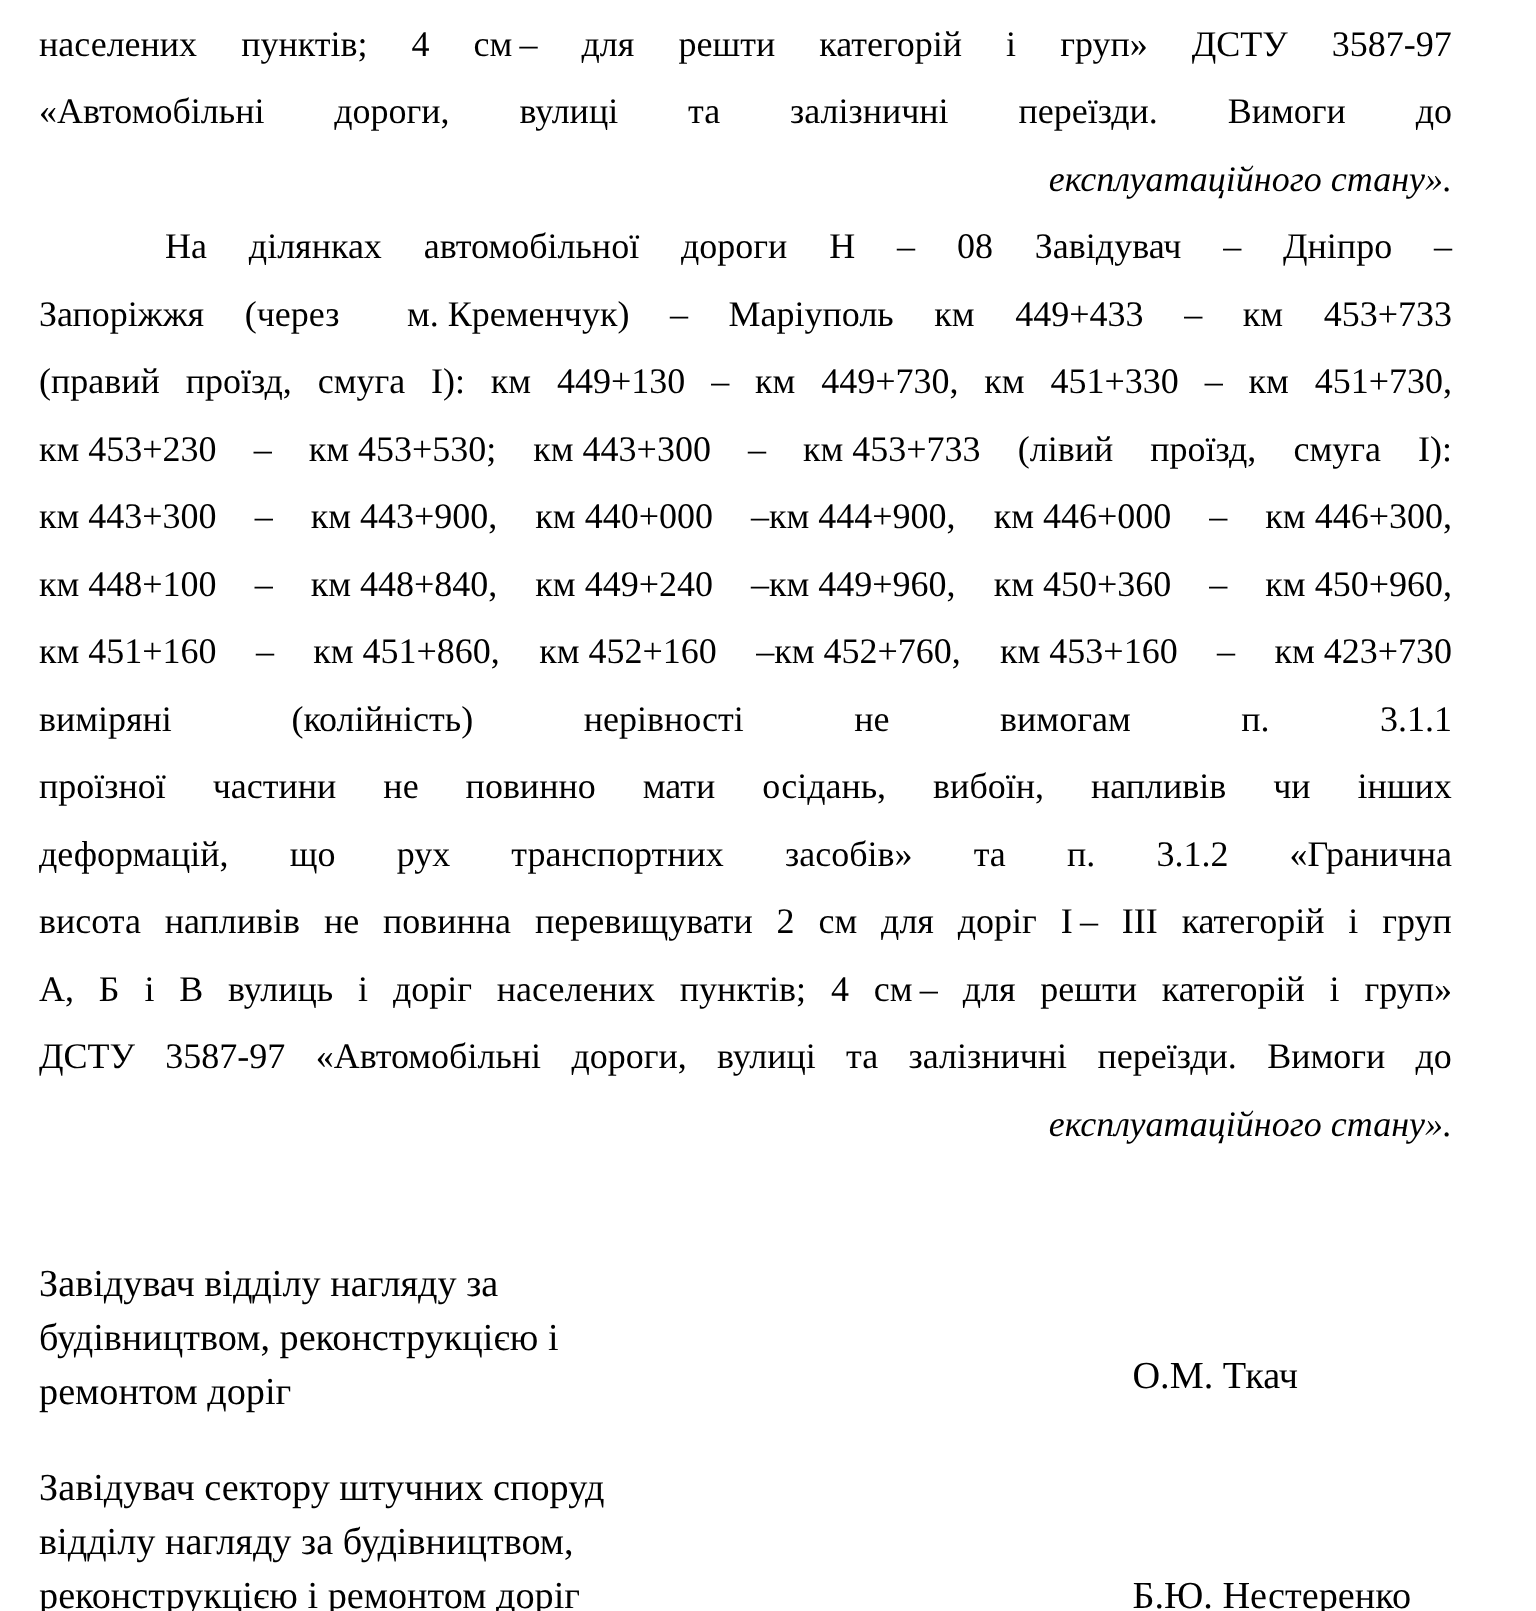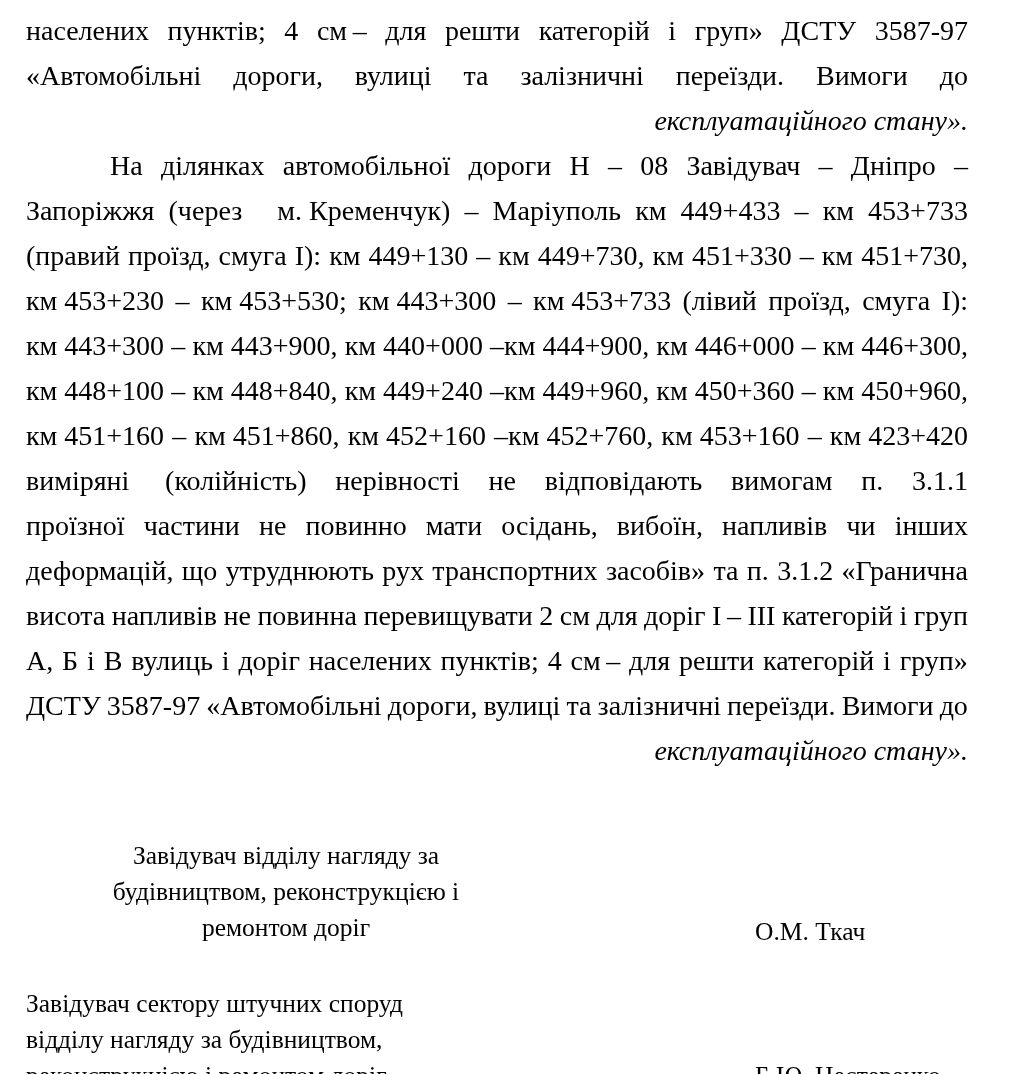--- a/index.html
+++ b/index.html
@@ -35,21 +35,21 @@
     width: 942px;
   }
 
   
   .line {
     display: flex;
     justify-content: space-between;
     width: 100%;
     height: 45px;
     line-height: 45px;
-    font-size: 28px;
+    font-size: 24px;
     white-space: pre;
   }
   .line.last {
     justify-content: flex-end;
     font-style: italic;
   }
   .line .w {
     display: inline-block;
     white-space: pre;
   }
@@ -91,36 +91,36 @@
   <div class="body-text" id="body-text">
       <div class="line"><span class="w">населених</span><span class="w">пунктів;</span><span class="w">4</span><span class="w">см –</span><span class="w">для</span><span class="w">решти</span><span class="w">категорій</span><span class="w">і</span><span class="w">груп»</span><span class="w">ДСТУ</span><span class="w">3587-97</span></div>
       <div class="line"><span class="w">«Автомобільні</span><span class="w">дороги,</span><span class="w">вулиці</span><span class="w">та</span><span class="w">залізничні</span><span class="w">переїзди.</span><span class="w">Вимоги</span><span class="w">до</span></div>
       <div class="line last"><span class="w">експлуатаційного стану».</span></div>
       <div class="line indent"><span class="w">На</span><span class="w">ділянках</span><span class="w">автомобільної</span><span class="w">дороги</span><span class="w">Н</span><span class="w">–</span><span class="w">08</span><span class="w">Завідувач</span><span class="w">–</span><span class="w">Дніпро</span><span class="w">–</span></div>
       <div class="line"><span class="w">Запоріжжя</span><span class="w">(через</span><span class="w">   м. Кременчук)</span><span class="w">–</span><span class="w">Маріуполь</span><span class="w">км</span><span class="w">449+433</span><span class="w">–</span><span class="w">км</span><span class="w">453+733</span></div>
       <div class="line"><span class="w">(правий</span><span class="w">проїзд,</span><span class="w">смуга</span><span class="w">І):</span><span class="w">км</span><span class="w">449+130</span><span class="w">–</span><span class="w">км</span><span class="w">449+730,</span><span class="w">км</span><span class="w">451+330</span><span class="w">–</span><span class="w">км</span><span class="w">451+730,</span></div>
       <div class="line"><span class="w">км 453+230</span><span class="w">–</span><span class="w">км 453+530;</span><span class="w">км 443+300</span><span class="w">–</span><span class="w">км 453+733</span><span class="w">(лівий</span><span class="w">проїзд,</span><span class="w">смуга</span><span class="w">І):</span></div>
       <div class="line"><span class="w">км 443+300</span><span class="w">–</span><span class="w">км 443+900,</span><span class="w">км 440+000</span><span class="w">–км 444+900,</span><span class="w">км 446+000</span><span class="w">–</span><span class="w">км 446+300,</span></div>
       <div class="line"><span class="w">км 448+100</span><span class="w">–</span><span class="w">км 448+840,</span><span class="w">км 449+240</span><span class="w">–км 449+960,</span><span class="w">км 450+360</span><span class="w">–</span><span class="w">км 450+960,</span></div>
-      <div class="line"><span class="w">км 451+160</span><span class="w">–</span><span class="w">км 451+860,</span><span class="w">км 452+160</span><span class="w">–км 452+760,</span><span class="w">км 453+160</span><span class="w">–</span><span class="w">км 423+420</span></div>
-      <div class="line"><span class="w">виміряні</span><span class="w"> (колійність)</span><span class="w">нерівності</span><span class="w">не</span><span class="w">відповідають</span><span class="w">вимогам</span><span class="w">п.</span><span class="w">3.1.1</span></div>
+      <div class="line"><span class="w">км 451+160</span><span class="w">–</span><span class="w">км 451+860,</span><span class="w">км 452+160</span><span class="w">–км 452+760,</span><span class="w">км 453+160</span><span class="w">–</span><span class="w">км 423+730</span></div>
+      <div class="line"><span class="w">виміряні</span><span class="w"> (колійність)</span><span class="w">нерівності</span><span class="w">не</span><span class="w">вимогам</span><span class="w">п.</span><span class="w">3.1.1</span></div>
       <div class="line"><span class="w">проїзної</span><span class="w">частини</span><span class="w">не</span><span class="w">повинно</span><span class="w">мати</span><span class="w">осідань,</span><span class="w">вибоїн,</span><span class="w">напливів</span><span class="w">чи</span><span class="w">інших</span></div>
-      <div class="line"><span class="w">деформацій,</span><span class="w">що</span><span class="w">утруднюють</span><span class="w">рух</span><span class="w">транспортних</span><span class="w">засобів»</span><span class="w">та</span><span class="w">п.</span><span class="w">3.1.2</span><span class="w">«Гранична</span></div>
+      <div class="line"><span class="w">деформацій,</span><span class="w">що</span><span class="w">рух</span><span class="w">транспортних</span><span class="w">засобів»</span><span class="w">та</span><span class="w">п.</span><span class="w">3.1.2</span><span class="w">«Гранична</span></div>
       <div class="line"><span class="w">висота</span><span class="w">напливів</span><span class="w">не</span><span class="w">повинна</span><span class="w">перевищувати</span><span class="w">2</span><span class="w">см</span><span class="w">для</span><span class="w">доріг</span><span class="w">І –</span><span class="w">ІІІ</span><span class="w">категорій</span><span class="w">і</span><span class="w">груп</span></div>
       <div class="line"><span class="w">А,</span><span class="w">Б</span><span class="w">і</span><span class="w">В</span><span class="w">вулиць</span><span class="w">і</span><span class="w">доріг</span><span class="w">населених</span><span class="w">пунктів;</span><span class="w">4</span><span class="w">см –</span><span class="w">для</span><span class="w">решти</span><span class="w">категорій</span><span class="w">і</span><span class="w">груп»</span></div>
       <div class="line"><span class="w">ДСТУ</span><span class="w">3587-97</span><span class="w">«Автомобільні</span><span class="w">дороги,</span><span class="w">вулиці</span><span class="w">та</span><span class="w">залізничні</span><span class="w">переїзди.</span><span class="w">Вимоги</span><span class="w">до</span></div>
       <div class="line last"><span class="w">експлуатаційного стану».</span></div>
     </div>
 
   <div class="sig-block" id="sig-block" style="top:838px;">
-      <div class="sig-row" style="margin-bottom: 40px; text-align: center;">
+      <div class="sig-row" style="margin-bottom: 28px;">
         <span class="sig-title">Завідувач відділу нагляду за</span>
         <span class="sig-title">будівництвом, реконструкцією і</span>
         <span class="sig-title">ремонтом доріг</span>
-        <span class="sig-name" style="top: 76px;">О.М. Ткач</span>
+        <span class="sig-name" style="top: 61px;">О.М. Ткач</span>
       </div>
       <div class="sig-row" style="margin-bottom: 0px;">
         <span class="sig-title">Завідувач сектору штучних споруд</span>
         <span class="sig-title">відділу нагляду за будівництвом,</span>
         <span class="sig-title">реконструкцією і ремонтом доріг</span>
         <span class="sig-name" style="top: 72px;">Б.Ю. Нестеренко</span>
       </div>
     </div>
 
 </div>

